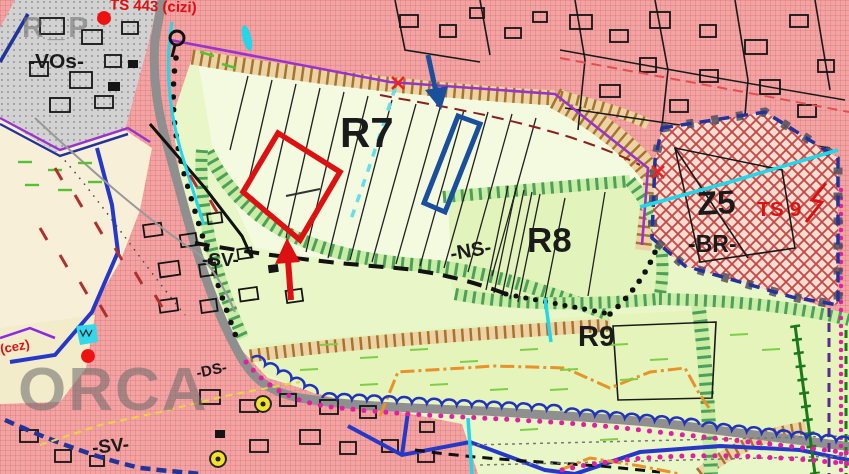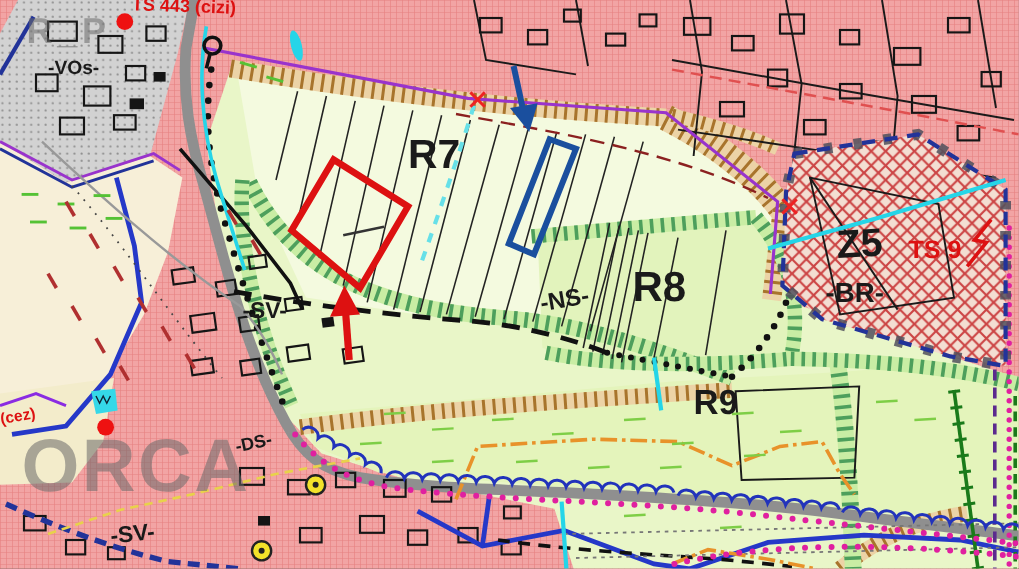--- a/index.html
+++ b/index.html
@@ -341,22 +341,22 @@
       <circle cx="263" cy="404" r="8" fill="var(--yellow_symbol)" stroke="#222" stroke-width="2"></circle>
       <circle cx="263" cy="404" r="2.5" fill="#222"></circle>
       <circle cx="218" cy="459" r="8" fill="var(--yellow_symbol)" stroke="#222" stroke-width="2"></circle>
       <circle cx="218" cy="459" r="2.5" fill="#222"></circle>
     </g>
   </g>
 </svg>
 
 <div class="lbl wm" style="left:22px;top:12px;font-size:30px;letter-spacing:4px;">R_P</div>
 <div class="lbl red" style="left:110px;top:-2px;font-size:15px;transform:rotate(2deg);">TS 443 (cizi)</div>
-<div class="lbl" style="left:40px;top:50px;font-size:16px;font-weight:600;">-VOs-</div>
-<div class="lbl" style="left:340px;top:112px;font-size:34px;">R7</div>
+<div class="lbl" style="left:28px;top:50px;font-size:21px;font-weight:600;">-VOs-</div>
+<div class="lbl" style="left:340px;top:112px;font-size:42px;">R7</div>
 <div class="lbl" style="left:527px;top:222px;font-size:35px;">R8</div>
 <div class="lbl" style="left:536px;top:322px;font-size:29px;margin-left:42px;">R9</div>
 <div class="lbl" style="left:697px;top:186px;font-size:33px;transform:rotate(-3deg);">Z5</div>
 <div class="lbl" style="left:688px;top:233px;font-size:23px;">-BR-</div>
 <div class="lbl red" style="left:757px;top:198px;font-size:21px;">TS 9</div>
 <div class="lbl" style="left:450px;top:240px;font-size:20px;font-weight:600;transform:rotate(-10deg);">-NS-</div>
 <div class="lbl" style="left:202px;top:250px;font-size:19px;font-weight:600;">-SV-</div>
 <div class="lbl" style="left:92px;top:436px;font-size:19px;font-weight:600;transform:rotate(-6deg);">-SV-</div>
 <div class="lbl" style="left:196px;top:362px;font-size:15px;font-weight:600;transform:rotate(-12deg);">-DS-</div>
 <div class="lbl red" style="left:0px;top:340px;font-size:13px;transform:rotate(-10deg);">(cez)</div>

